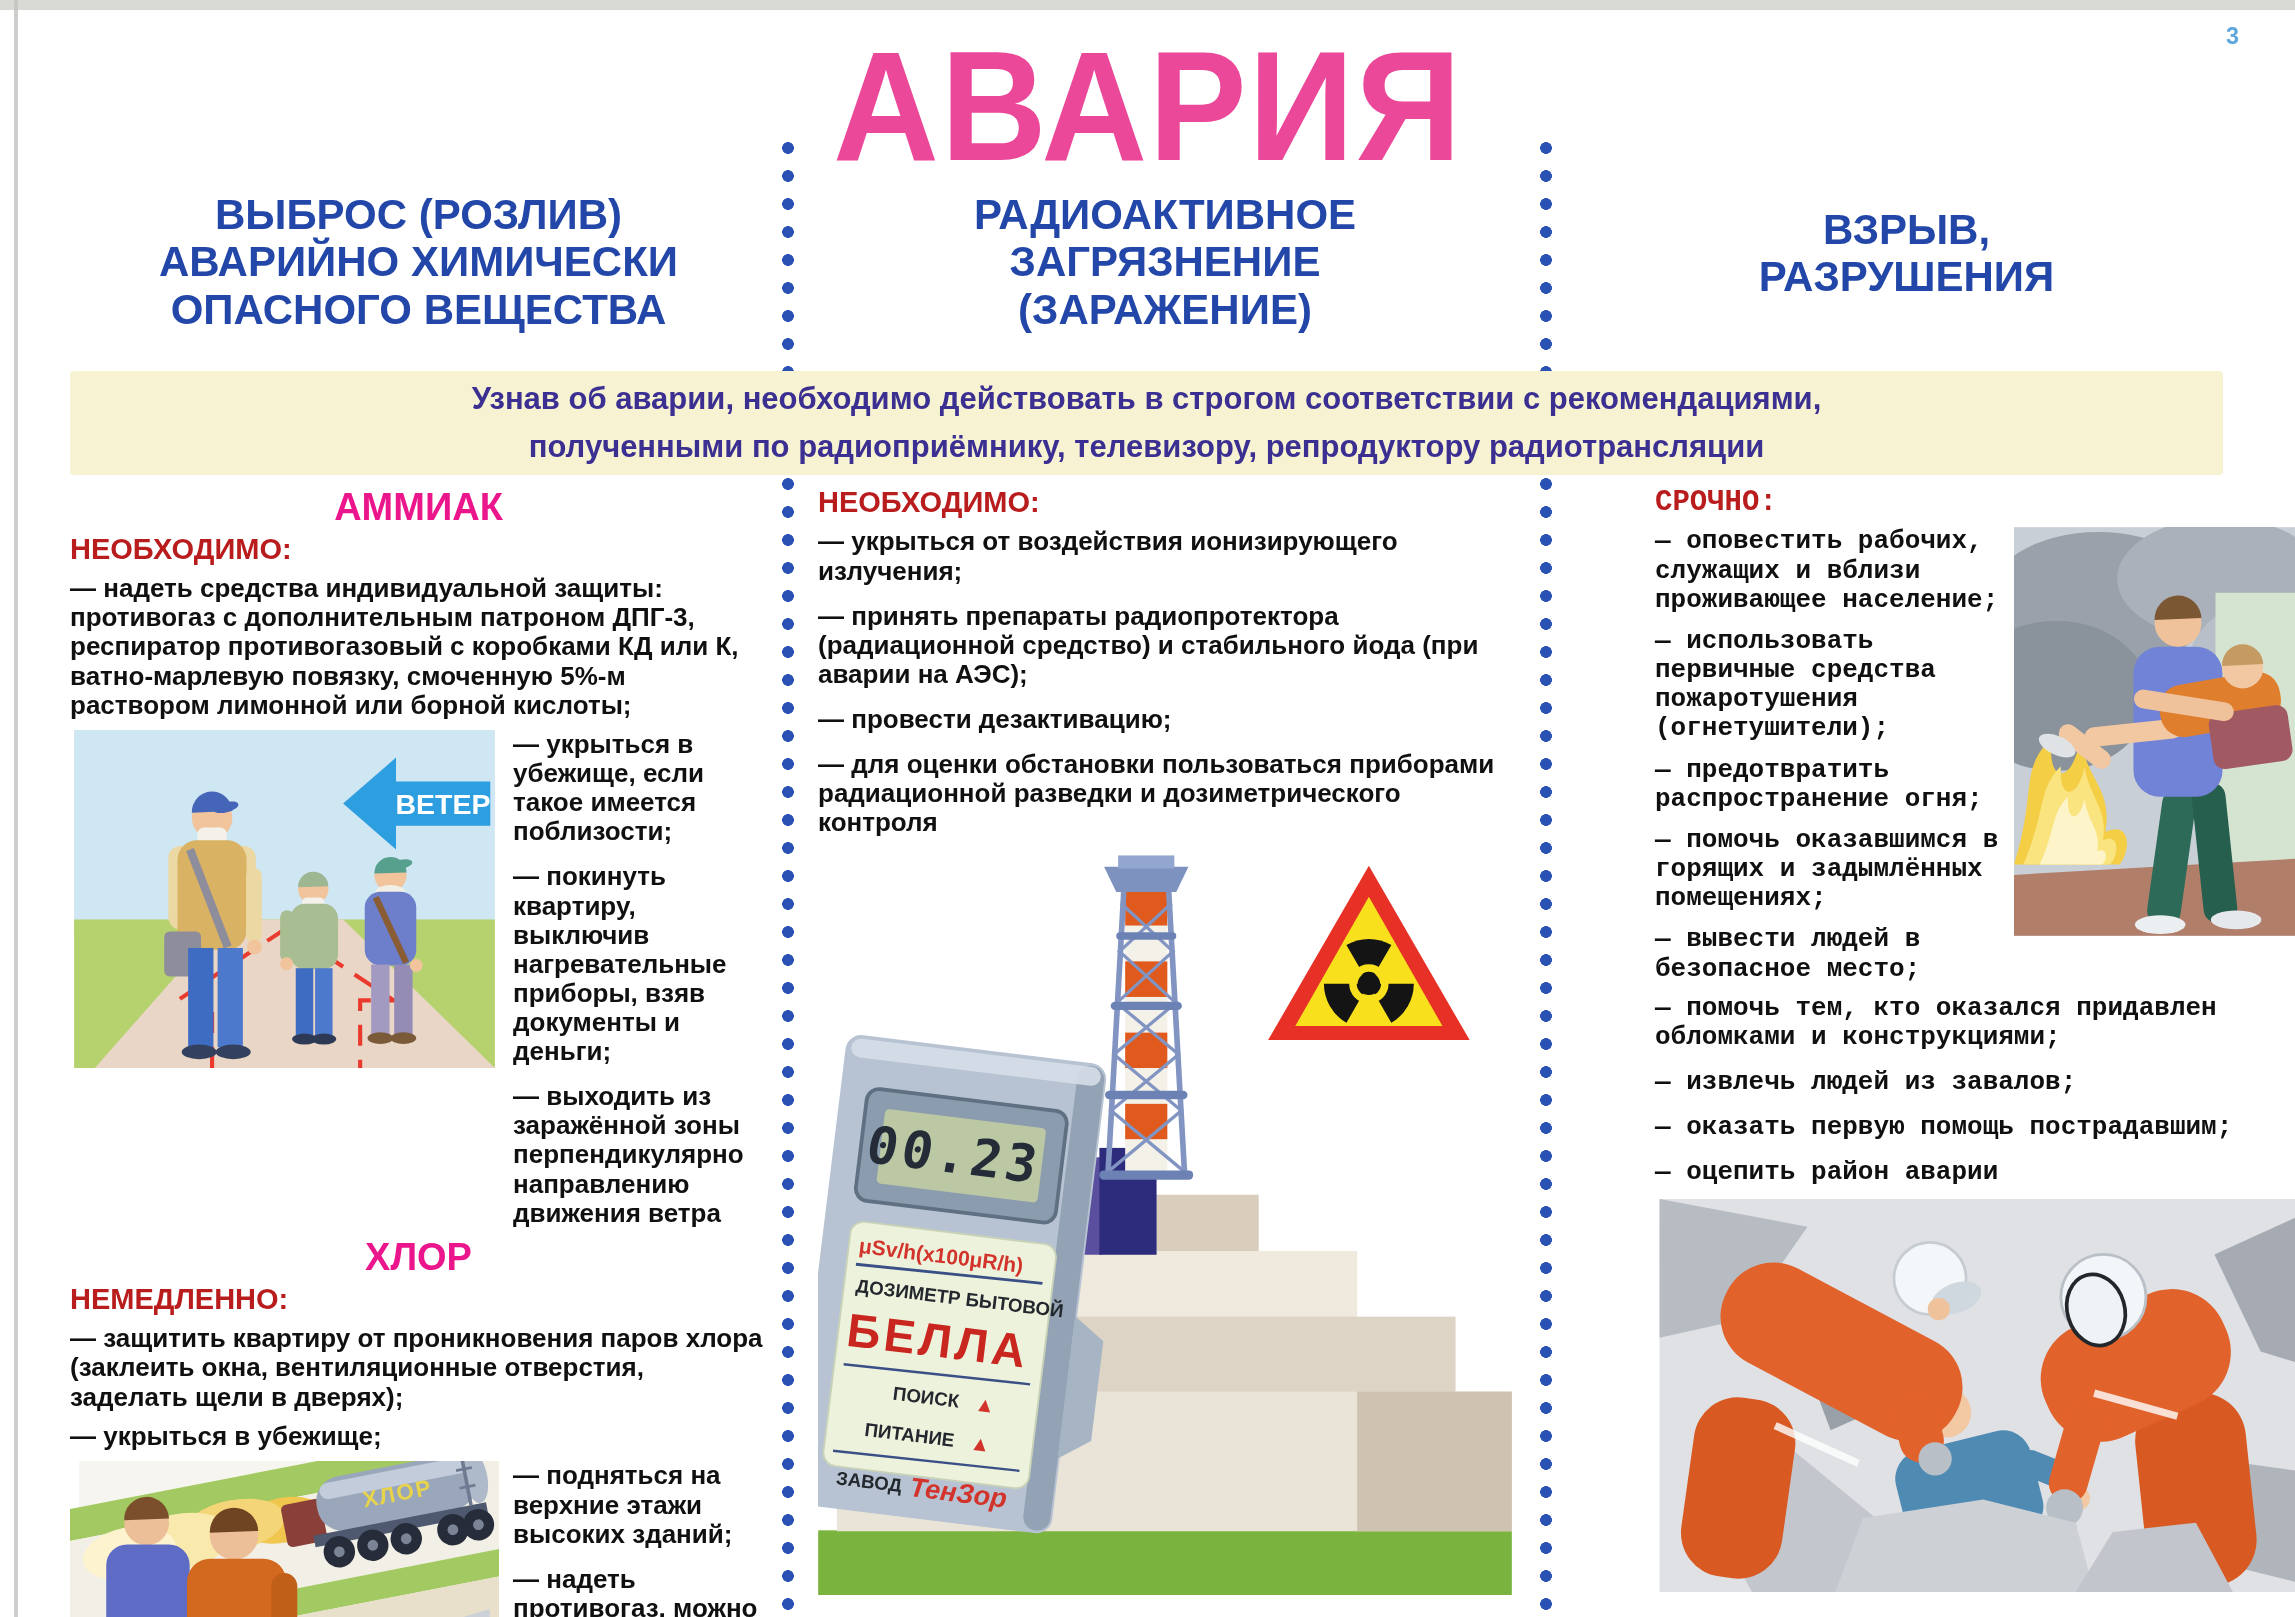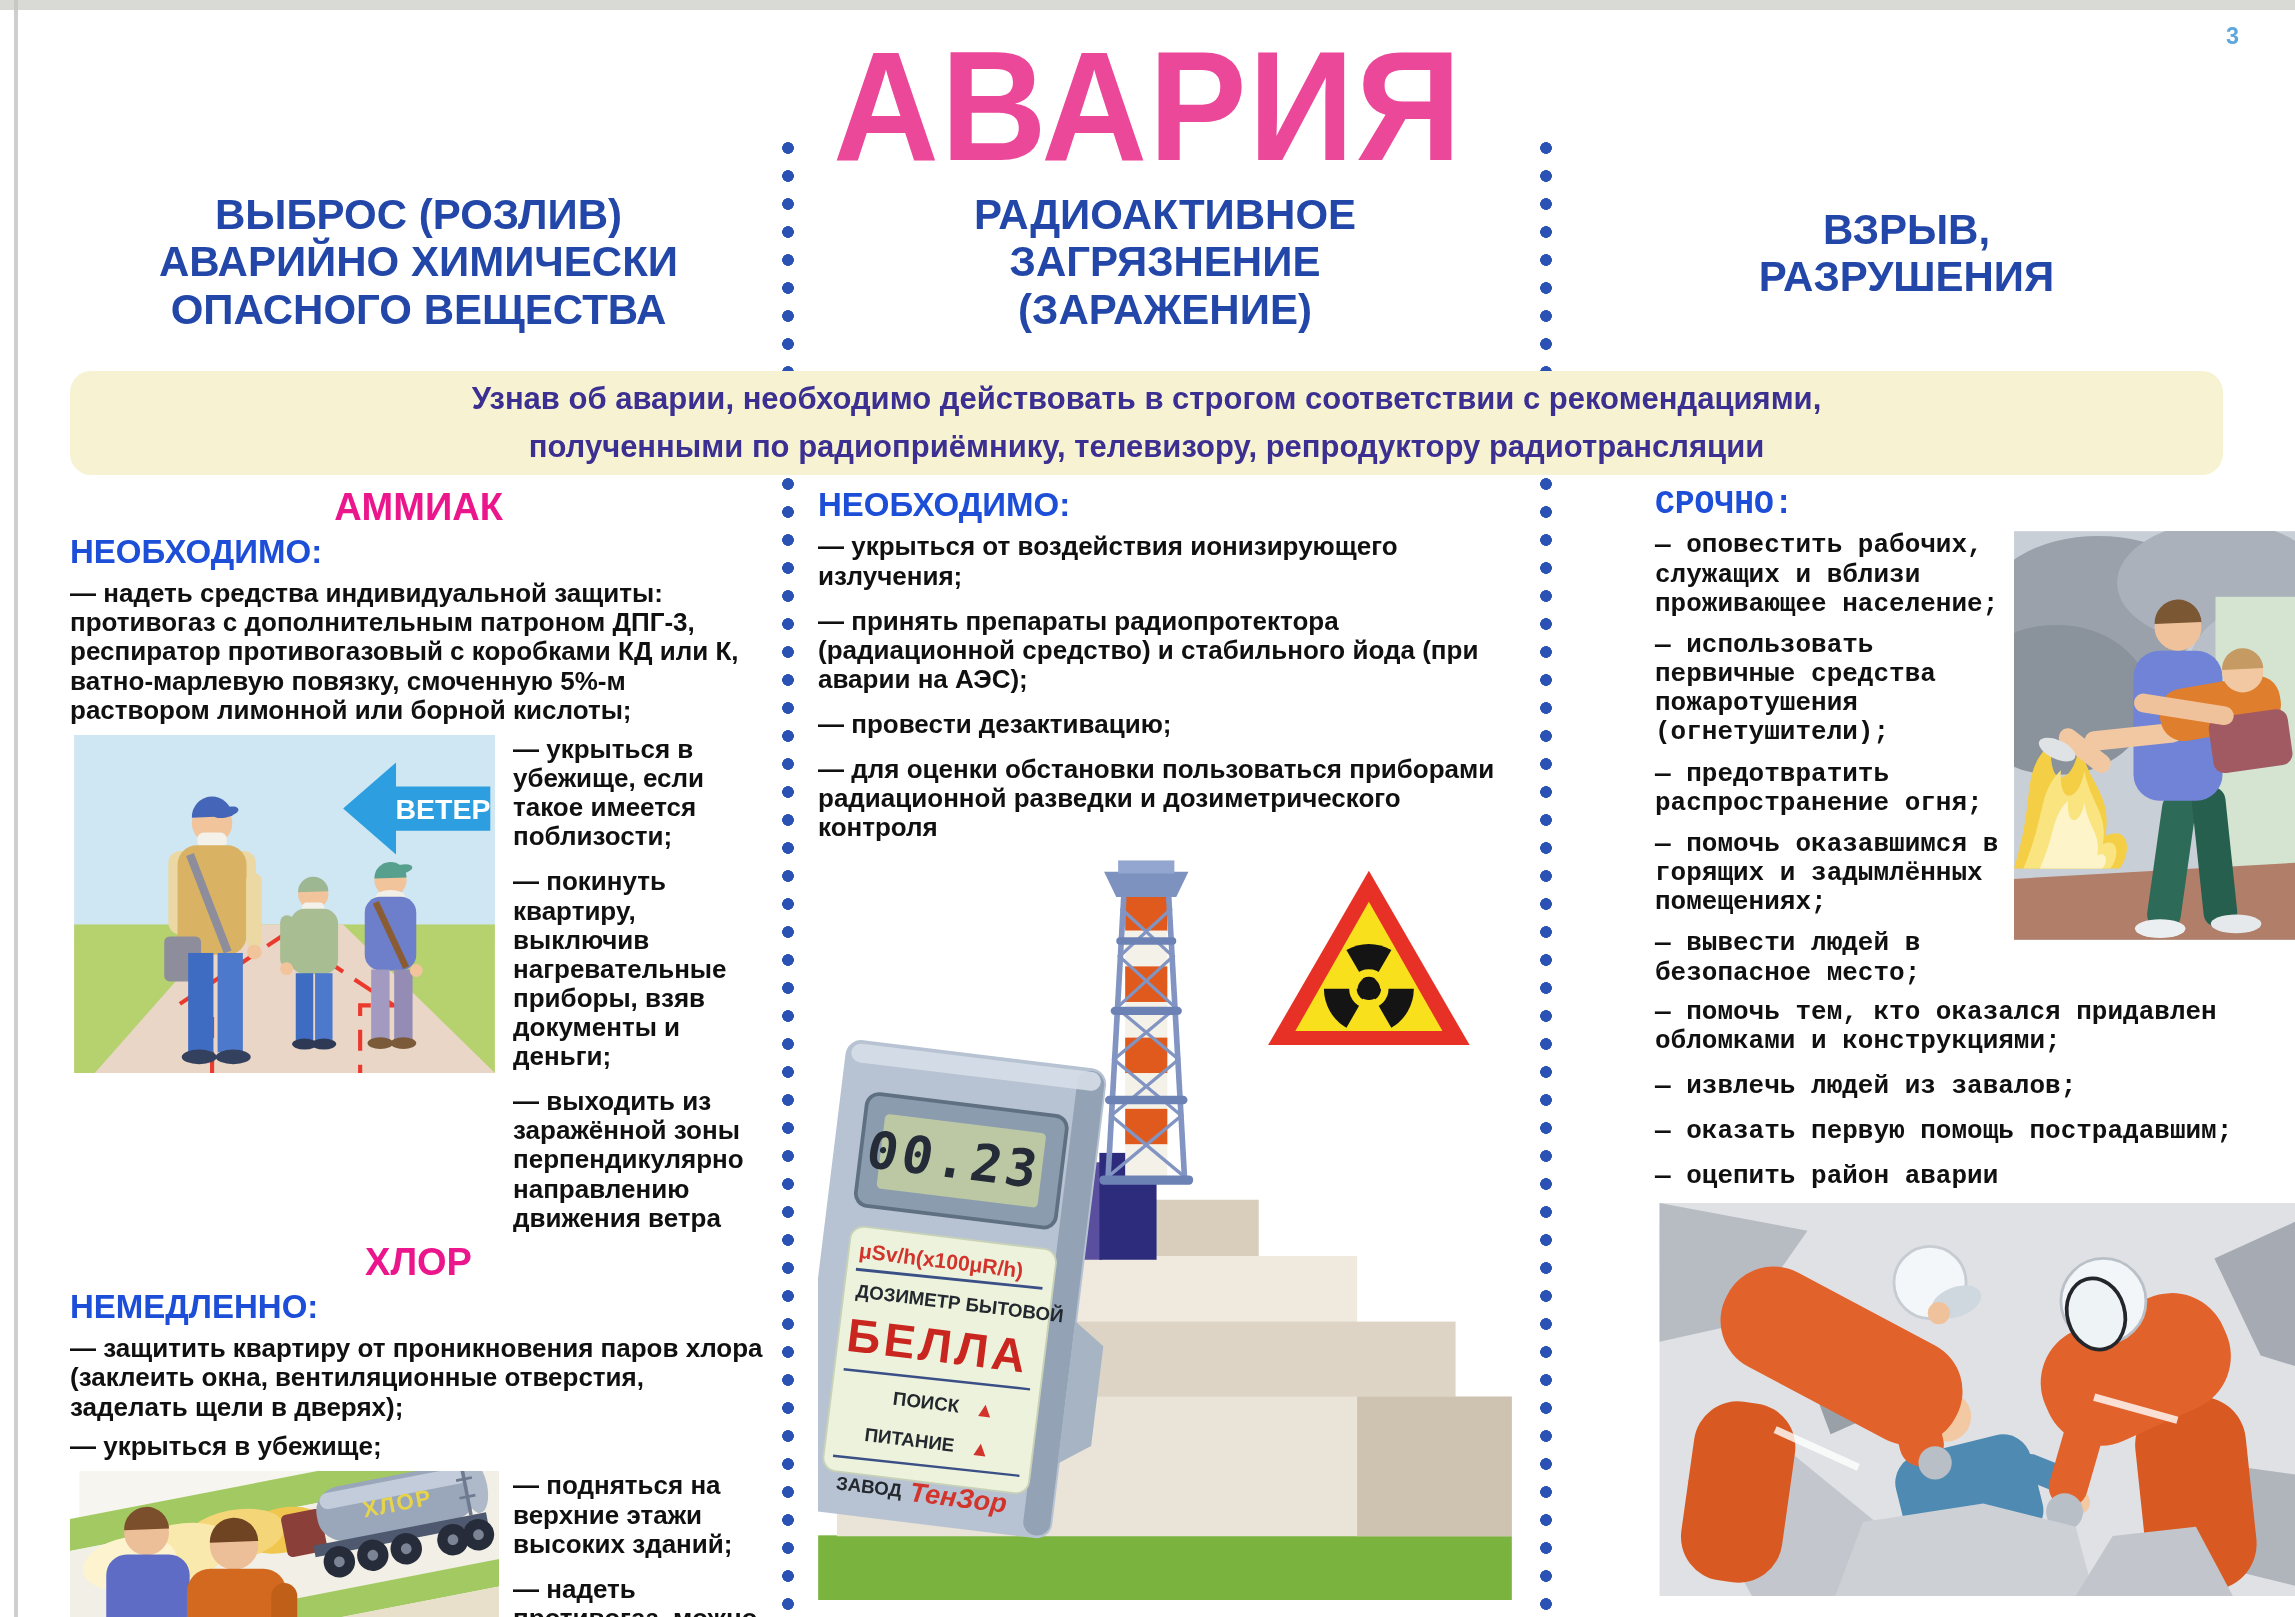--- a/index.html
+++ b/index.html
@@ -16,28 +16,28 @@
   .title span{display:inline-block;transform:scaleX(.94);}
   .col-head{position:absolute;color:#2347a8;font-size:42px;line-height:1.13;text-align:center;margin:0;}
   #head1{left:70px;width:697px;top:191px;}
   #head2{left:817px;width:696px;top:191px;}
   #head3{left:1562px;width:689px;top:206px;}
   .dots{position:absolute;top:141px;bottom:6.6px;width:14px;
         background-image:radial-gradient(circle at 7px 7px,#2a51b4 5.6px,rgba(42,81,180,0) 6.1px);
         background-size:14px 28px;background-repeat:repeat-y;}
   #dots1{left:781px;} #dots2{left:1539px;}
   .banner{position:absolute;left:70px;right:72px;top:371px;height:104px;background:#f7f3d2;
-          border-radius:21px;display:flex;flex-direction:column;justify-content:center;
+          border-radius:4px;display:flex;flex-direction:column;justify-content:center;
           text-align:center;color:#3b2f92;font-size:31px;line-height:1.55;}
   .col{position:absolute;top:486px;}
   #col1{left:70px;width:697px;}
   #col2{left:818px;width:695px;}
   #col3{left:1655px;width:687px;font-family:Liberation Mono, monospace;}
   .chem-title{text-align:center;font-size:38px;color:#ec168c;margin:0 0 3.8px;}
-  .imperative{font-size:33px;color:#1d4ed8;margin:0 0 8.4px;}
+  .imperative{font-size:29px;color:#b91c1c;margin:0 0 8.4px;}
   .body-txt{font-size:26px;line-height:1.12;}
   .para{margin:0 0 10.3px;}
   .row{display:flex;gap:14px;align-items:flex-start;}
   .side{flex:1;display:flex;flex-direction:column;gap:16px;}
   .mt{margin-top:8.4px;}
   svg{display:block;}
   .full-bullets{display:flex;flex-direction:column;gap:16px;margin-top:10.3px;}
   .svg-label{font-family:"Liberation Sans",sans-serif;font-weight:bold;}
   .lcd{font-family:"DejaVu Sans Mono",monospace;font-weight:bold;}
 </style>

